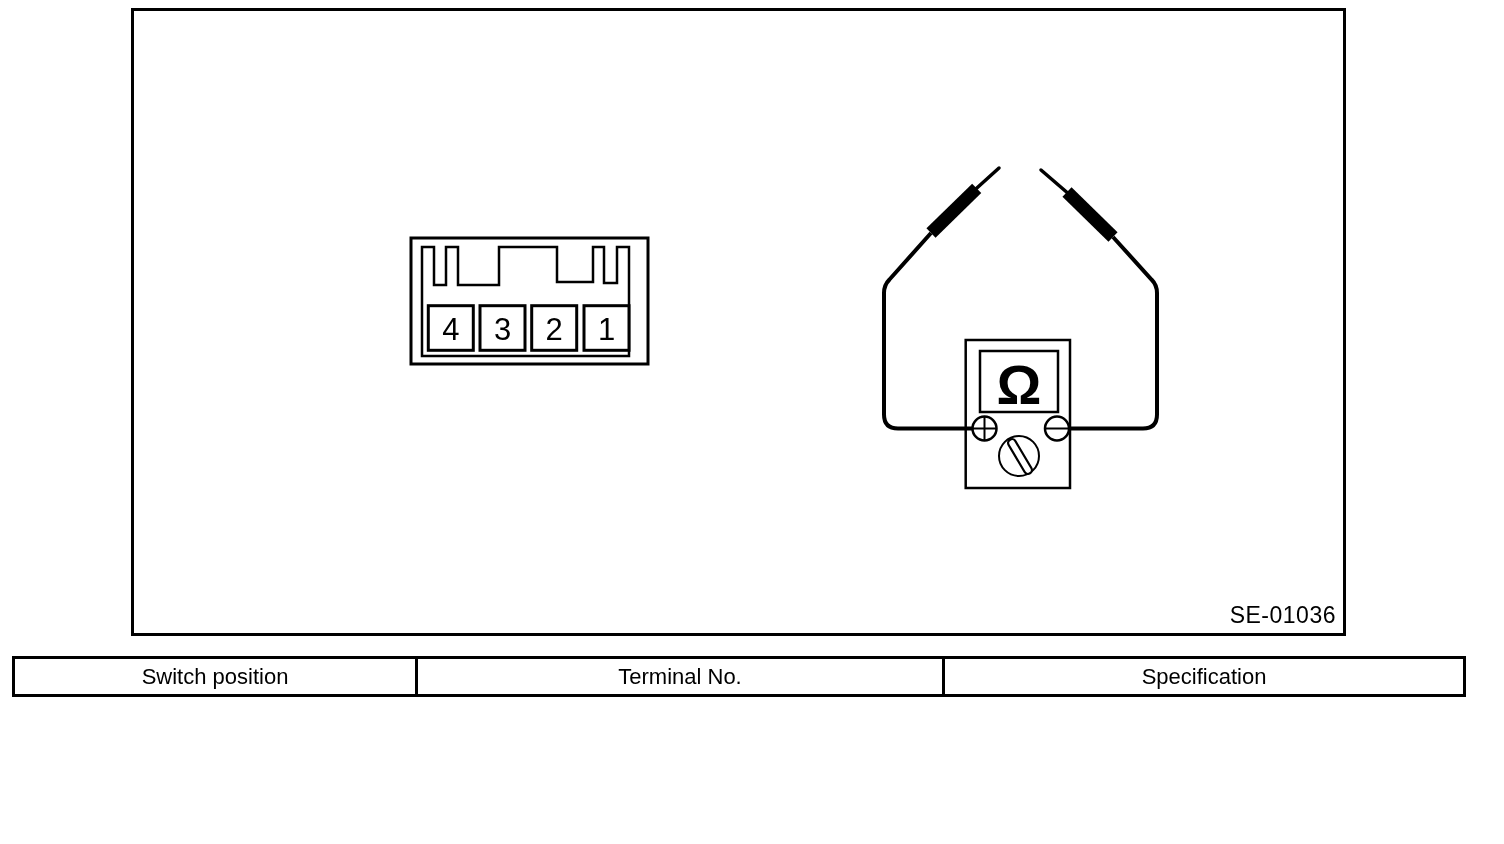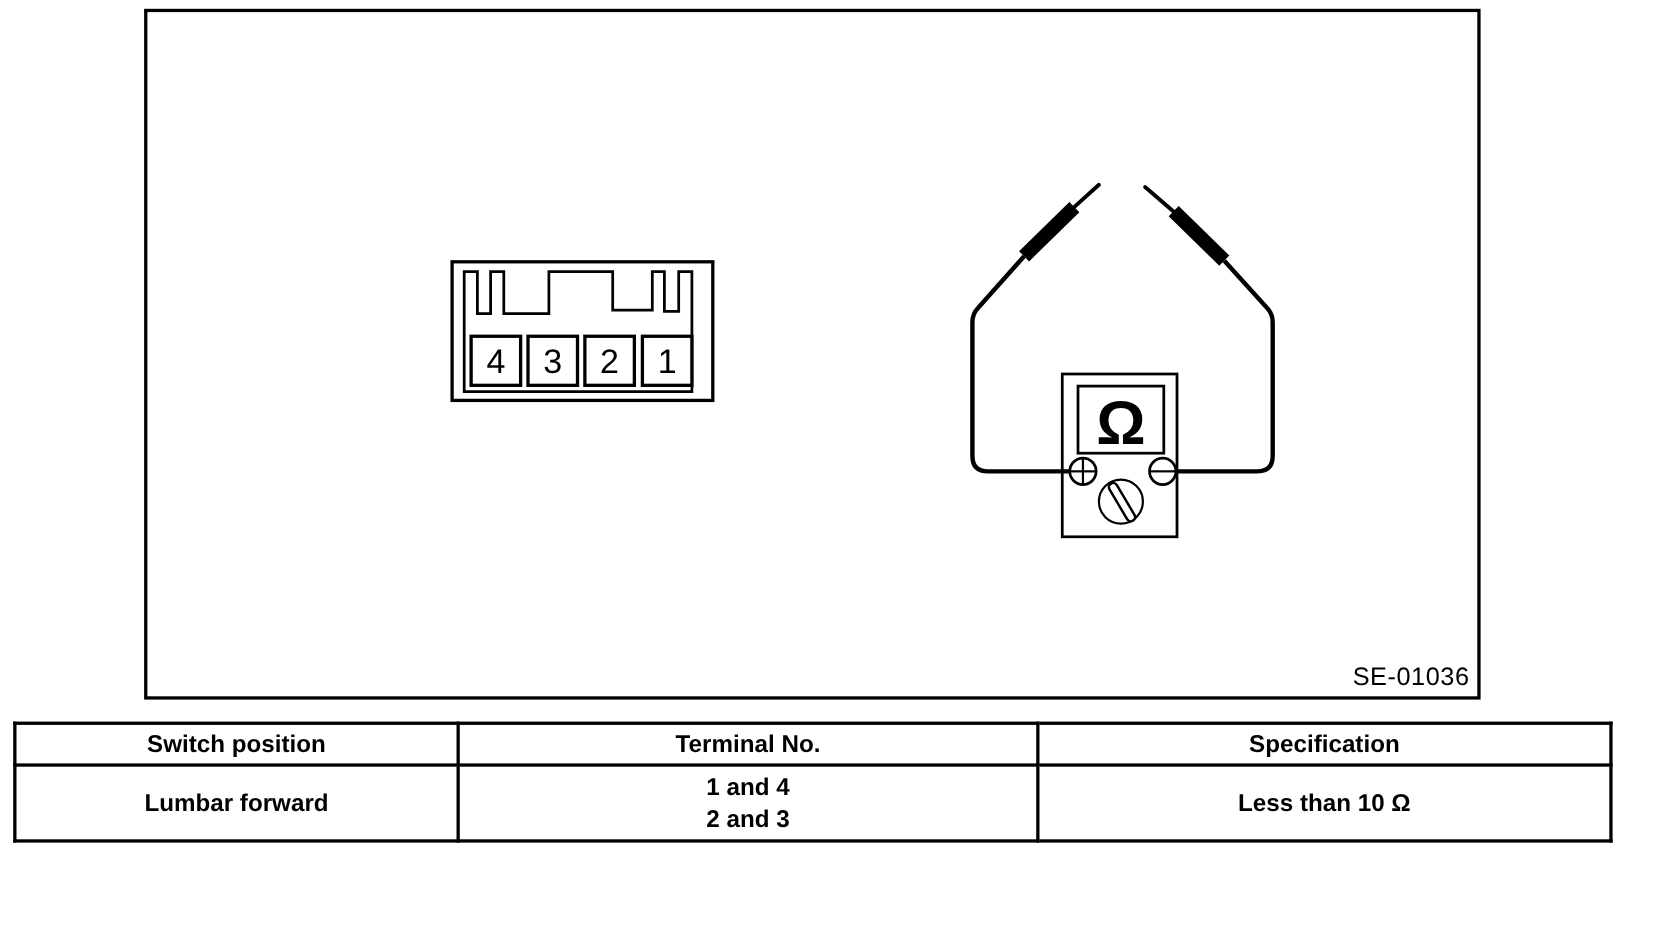--- a/index.html
+++ b/index.html
@@ -16,21 +16,21 @@
   .figure-code{
     position:absolute;right:7px;bottom:6px;
     font-size:23px;line-height:24px;letter-spacing:0.5px;
   }
   .spec-table{
     position:absolute;left:12px;top:656px;width:1451px;
     border-collapse:collapse;table-layout:fixed;
     font-size:22px;text-align:center;
   }
   .spec-table th,.spec-table td{
-    border:3px solid #000;padding:0;font-weight:bold;
+    border:3px solid #000;padding:0;font-weight:normal;
     vertical-align:middle;
   }
   .spec-table thead tr{height:38px;}
   .spec-table tbody tr{height:69px;}
   .terminal-line{line-height:29px;}
   svg text{font-family:"Liberation Sans",sans-serif;fill:#000;}
 </style>
 </head>
 <body>
 
@@ -101,24 +101,16 @@
       <col style="width:521px">
     </colgroup>
     <thead>
       <tr>
         <th>Switch position</th>
         <th>Terminal No.</th>
         <th>Specification</th>
       </tr>
     </thead>
     <tbody>
-      <tr>
-        <td>Lumbar forward</td>
-        <td>
-          <div class="terminal-line">1 and 4</div>
-          <div class="terminal-line">2 and 3</div>
-        </td>
-        <td>Less than 10 Ω</td>
-      </tr>
     </tbody>
   </table>
 
 </div>
 
 </body></html>

